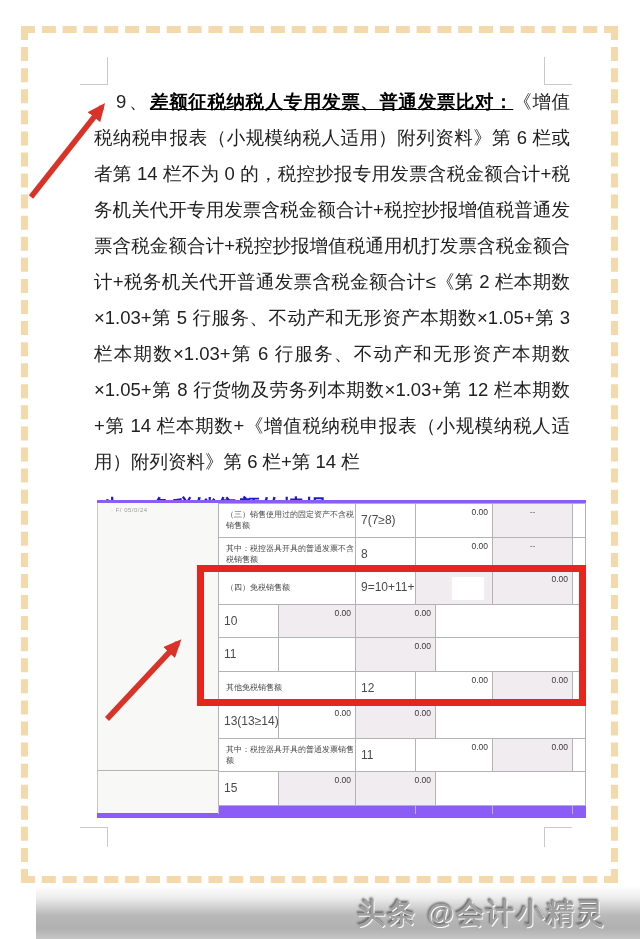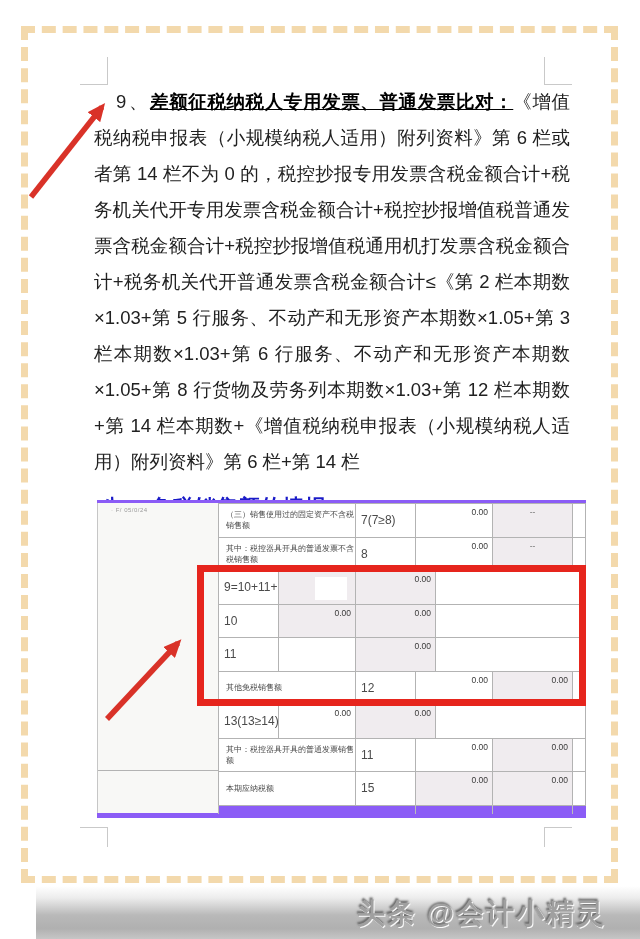--- a/index.html
+++ b/index.html
@@ -89,20 +89,21 @@
 
   <div class="trow">
     <div class="cell c-label">其中：税控器具开具的普通发票不含税销售额</div>
     <div class="cell c-line">8</div>
     <div class="cell c-v1 bg-white">0.00</div>
     <div class="cell c-v2 v2-dash">--</div>
     <div class="cell c-stub"></div>
   </div>
 
   <div class="trow">
+    <div class="cell c-label">（四）免税销售额</div>
     <div class="cell c-line">9=10+11+12</div>
     <div class="cell c-v1 bg-patch">
             <span class="white-patch"></span>
           </div>
     <div class="cell c-v2">0.00</div>
     <div class="cell c-stub"></div>
   </div>
 
   <div class="trow">
     <div class="cell c-line">10</div>
@@ -135,21 +136,20 @@
 
   <div class="trow">
     <div class="cell c-label">其中：税控器具开具的普通发票销售额</div>
     <div class="cell c-line">11</div>
     <div class="cell c-v1 bg-white">0.00</div>
     <div class="cell c-v2">0.00</div>
     <div class="cell c-stub"></div>
   </div>
 
   <div class="trow">
-    <div class="cell c-label">本期应纳税额</div>
     <div class="cell c-line">15</div>
     <div class="cell c-v1 bg-gray">0.00</div>
     <div class="cell c-v2">0.00</div>
     <div class="cell c-stub"></div>
   </div>
 </div>
     <div class="stub-line" style="left:121px"></div>
     <div class="stub-line" style="left:318px"></div>
     <div class="stub-line" style="left:395px"></div>
     <div class="stub-line" style="left:475px"></div>

